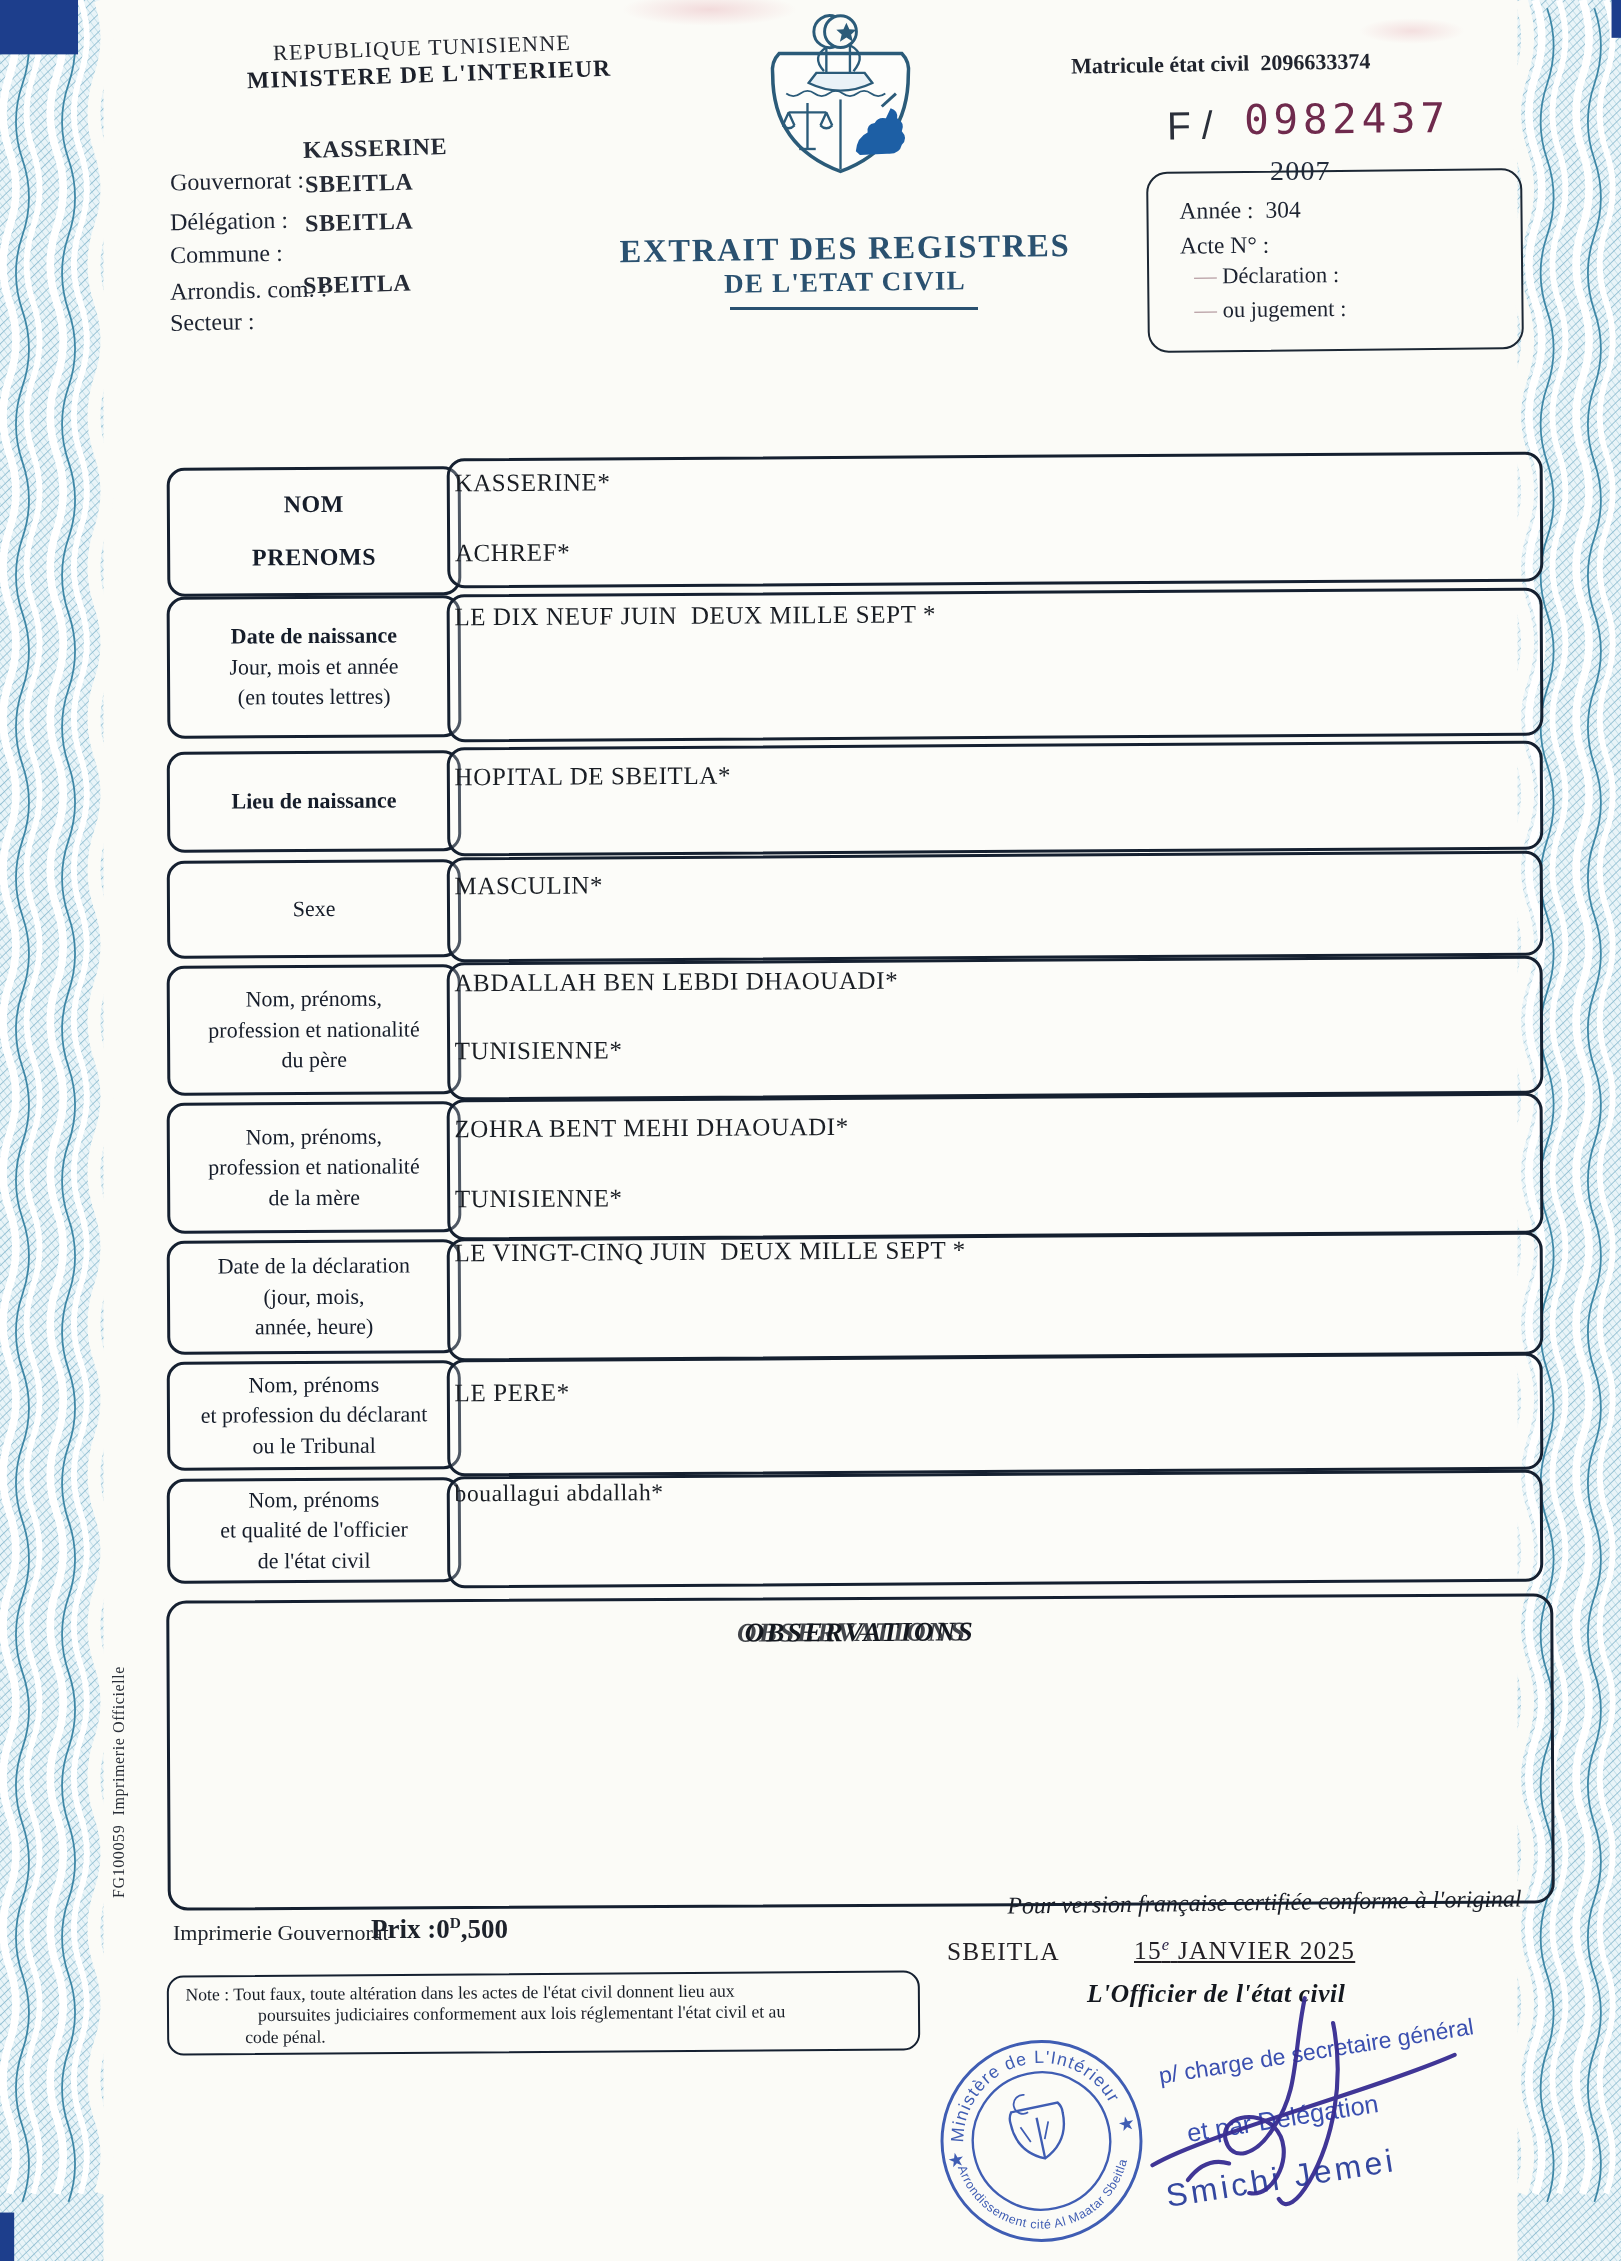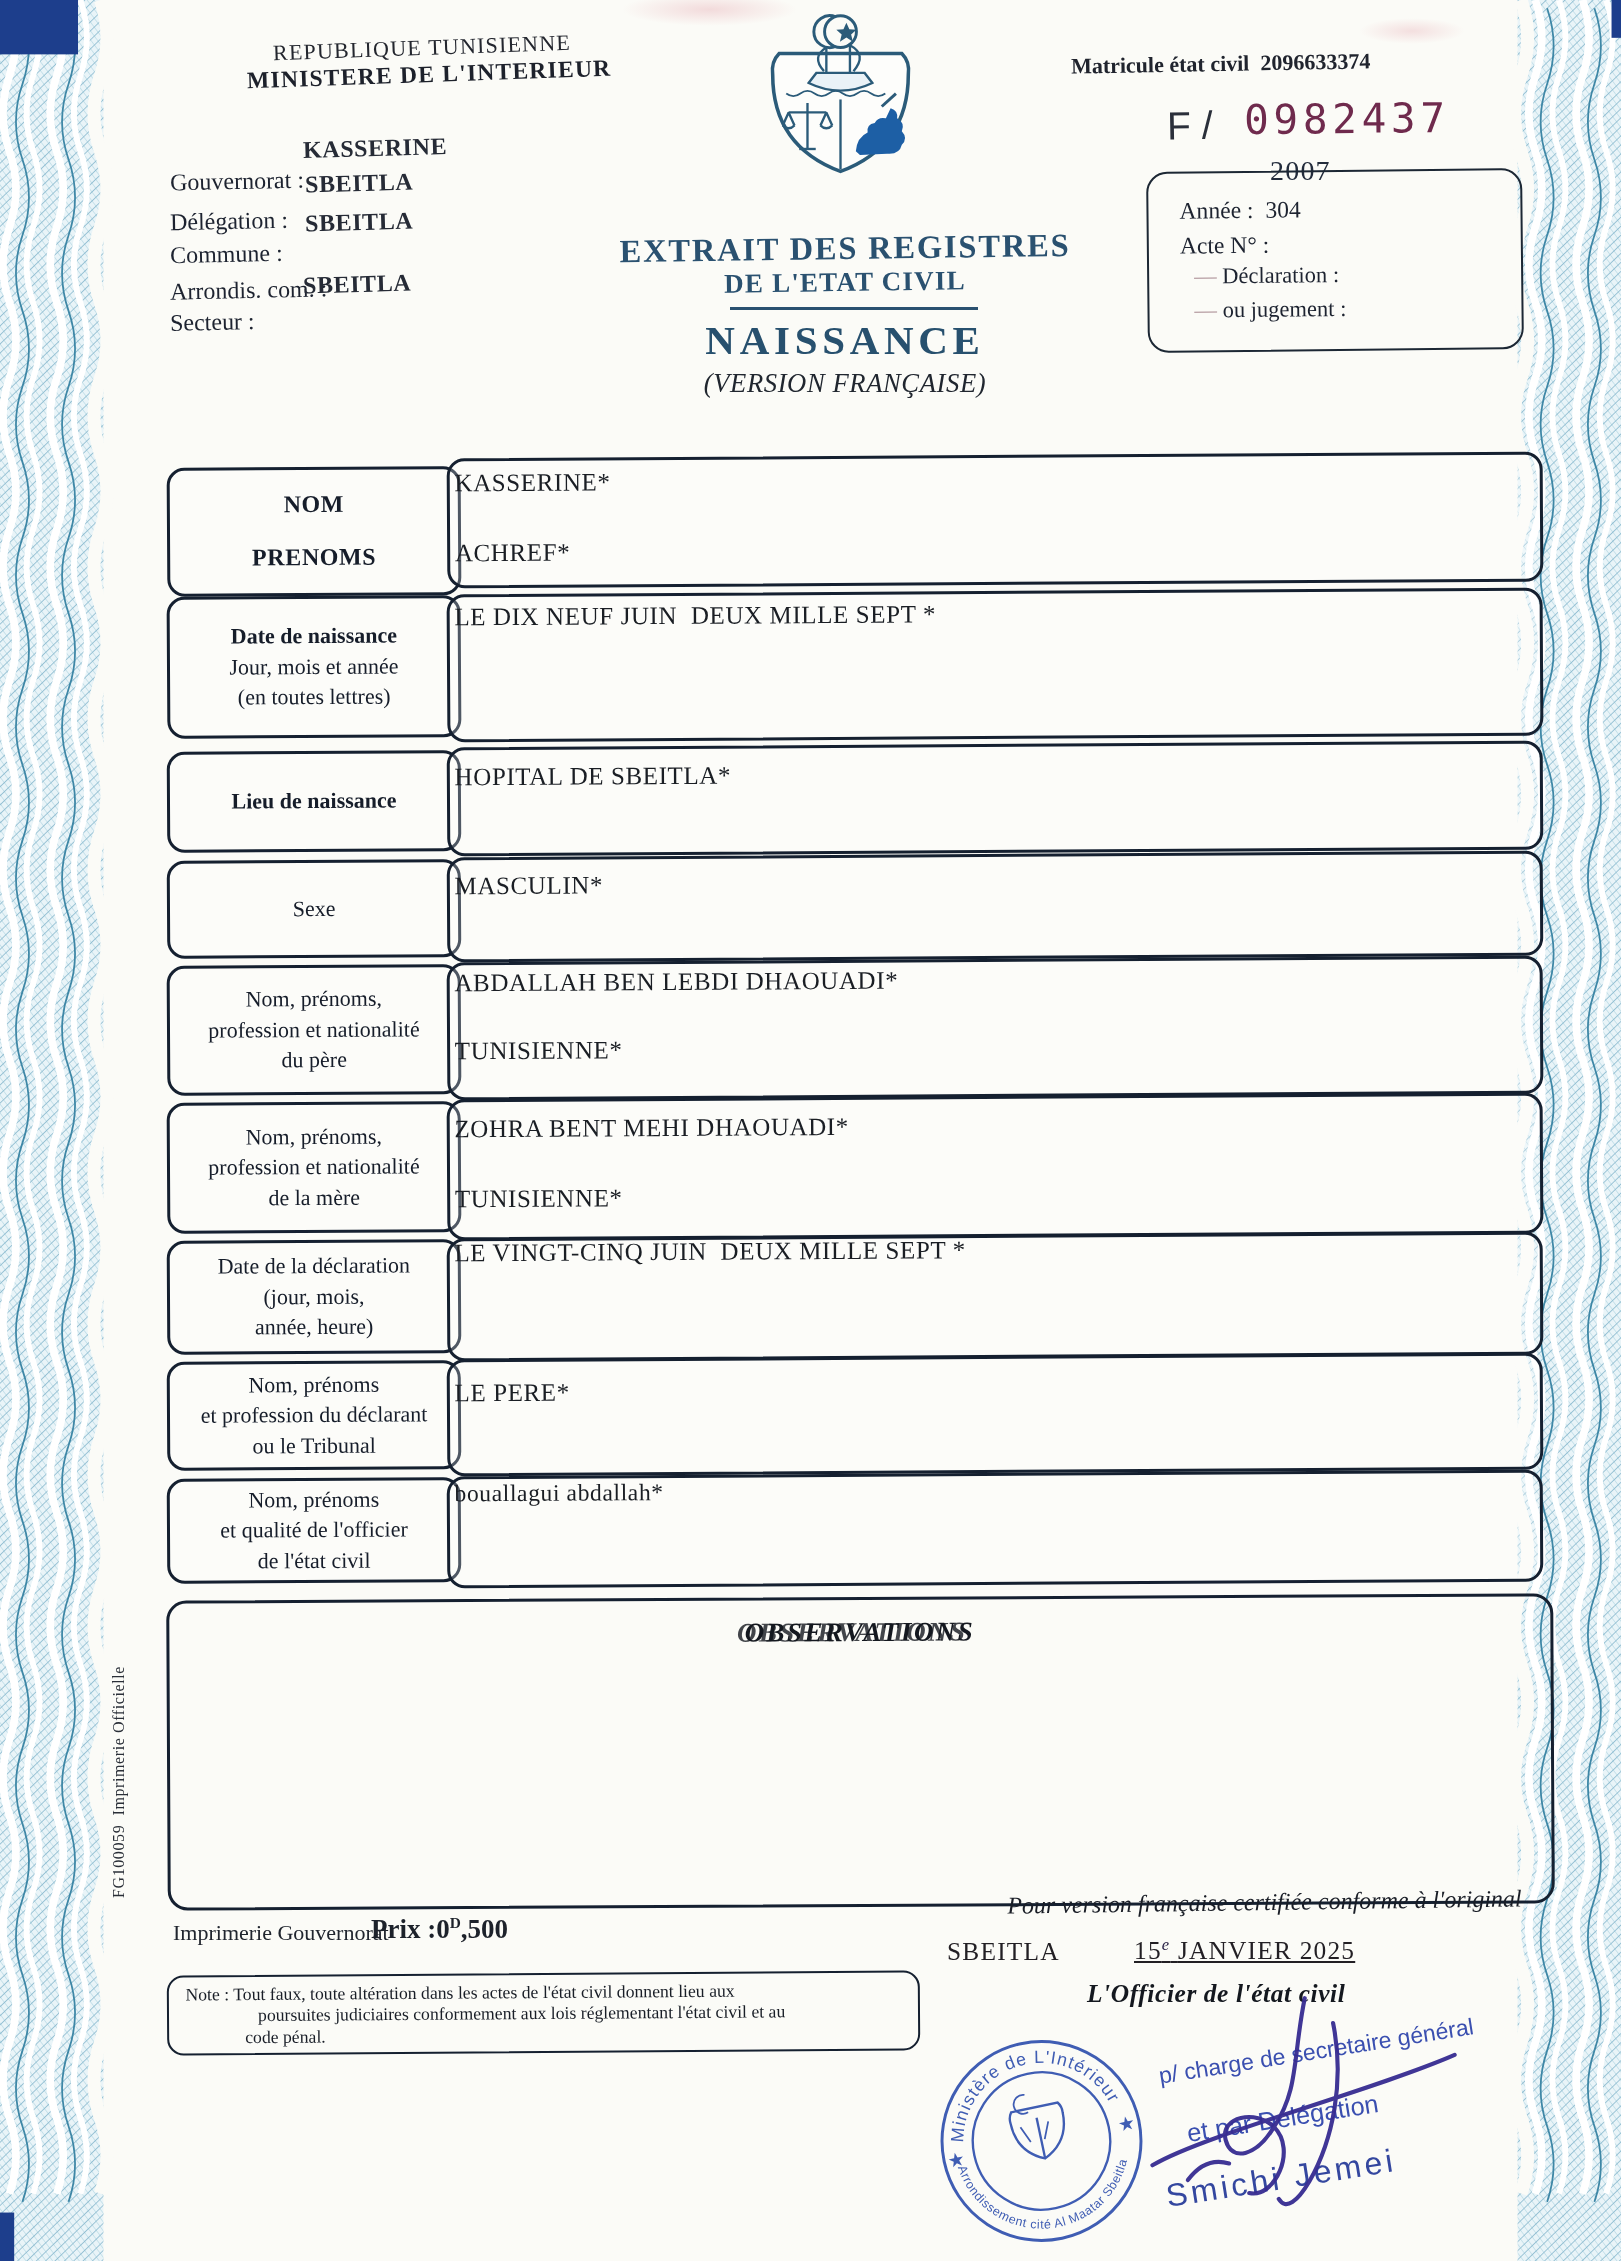--- a/index.html
+++ b/index.html
@@ -153,22 +153,20 @@
     </g>
     <g>
       <path d="M162 238 q2 -24 20 -32 q-2 -14 12 -16 q6 -11 19 -8 l8 -17 q13 4 11 17 q14 8 8 22 q11 12 0 23 q-4 17 -25 15 l-46 2 z" fill="#1d5fa5"></path>
       <line x1="206" y1="162" x2="230" y2="140" stroke="#2b5b79" stroke-width="5"></line>
     </g>
   </svg>
 
   <div class="abs t1">EXTRAIT DES REGISTRES</div>
   <div class="abs t2">DE L'ETAT CIVIL</div>
   <div class="abs trule"></div>
-  <div class="abs tmain">NAISSANCE</div>
-  <div class="abs tsub">(VERSION FRANÇAISE)</div>
 
   <div class="abs matline"><span>Matricule état civil</span><span>  </span><span>2096633374</span></div>
   <div class="abs serialF">F /</div>
   <div class="abs serialN">0982437</div>
   <div class="abs year2007">2007</div>
 
   <div class="abs actebox">
     <span class="l" style="left:31px;top:23.6px;"><span>Année :</span>  <span>304</span></span>
     <span class="l" style="left:31px;top:59px;">Acte N° :</span>
     <span class="l" style="left:45px;top:90px;font-size:22.5px;"><span class="dash">—</span> <span>Déclaration :</span></span>

